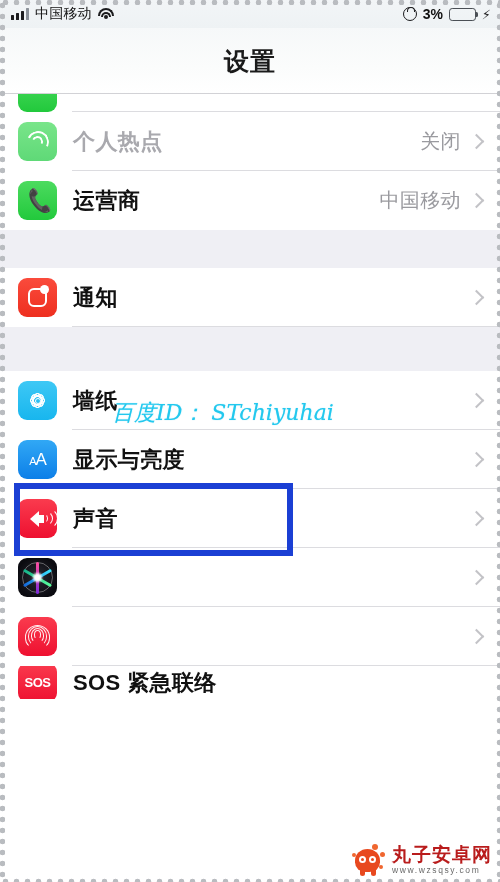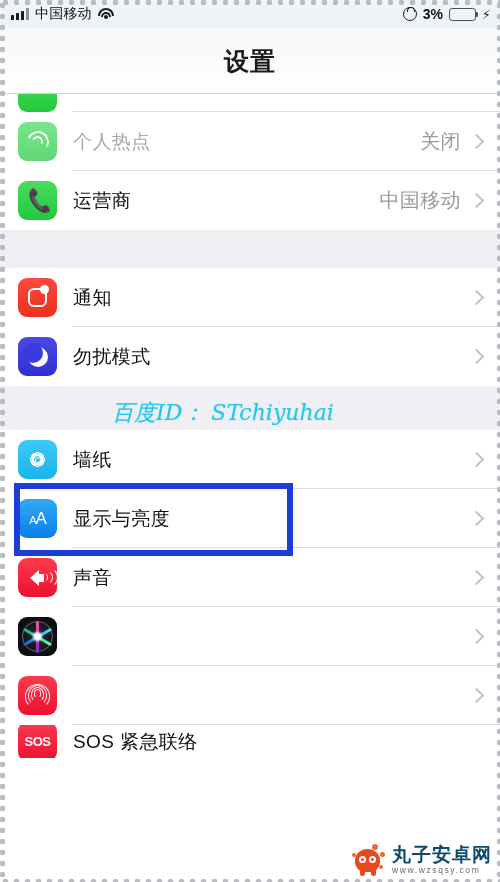--- a/index.html
+++ b/index.html
@@ -86,21 +86,21 @@
   }
   .row.clipped-top { height:18px; overflow:hidden; align-items:flex-end; padding-bottom:0; }
   .row.clipped-bottom { height:33px; overflow:hidden; }
   .row .sep { position:absolute; left:72px; right:0; bottom:0; height:1px; background:#dcdce0; }
 
   .icon {
     width:39px; height:39px; border-radius:9px; flex:0 0 39px;
     position:relative; overflow:hidden; display:flex; align-items:center; justify-content:center;
   }
   .label {
-    margin-left:16px; font-size:19px; color:#111; letter-spacing:.4px; white-space:nowrap;
+    margin-left:16px; font-size:22px; color:#111; letter-spacing:.4px; white-space:nowrap;font-weight:bold;
   }
   .label.dim { color:#a9a9ae; }
   .value {
     margin-left:auto; font-size:20px; color:#9a9a9f; letter-spacing:.4px; padding-right:10px;
   }
   .chev {
     margin-left:auto; width:11px; height:11px; flex:0 0 11px;
     border-right:2.2px solid #c3c3c7; border-top:2.2px solid #c3c3c7;
     transform:rotate(45deg); margin-right:4px;
   }
@@ -214,21 +214,21 @@
   .mascot .pup.l { left:9px; } .mascot .pup.r { left:19px; }
   .mascot .leg { position:absolute; bottom:0px; width:5px; height:6px;
     background:#e8491f; border-radius:0 0 3px 3px; }
   .mascot .leg.l { left:8px; } .mascot .leg.r { left:19px; }
   .mascot .bub { position:absolute; background:#f0662f; border-radius:50%; }
   .mascot .b1 { left:20px; top:0px; width:6px; height:6px; }
   .mascot .b2 { left:28px; top:8px; width:5px; height:5px; }
   .mascot .b3 { left:0px; top:9px; width:4px; height:4px; }
   .mascot .b4 { left:27px; top:21px; width:4px; height:4px; }
   .wm-words { display:flex; flex-direction:column; line-height:1; }
-  .wm-cn { font-size:19px; font-weight:800; color:#0c4a6e; letter-spacing:1px; }
+  .wm-cn { font-size:19px; font-weight:800; color:#b91c1c; letter-spacing:1px; }
   .wm-url { font-size:8.5px; color:#6a6a6a; letter-spacing:1.6px; margin-top:2px; }
 
   
   #annot {
     position:absolute; left:14px; top:483px; width:279px; height:73px;
     border:6px solid #1b3fd4; background:transparent; z-index:45; pointer-events:none;
   }
 </style>
 </head>
 <body>
@@ -302,27 +302,20 @@
         <div class="icon ic-notif">
           <span class="sq"></span>
             <span class="dot"></span>
         </div>
         <span class="label">通知</span>
         <span class="chev"></span>
         <div class="sep"></div>
       </div>
 
 
-      <div class="row last">
-        <div class="icon ic-dnd">
-          <span class="moon"></span>
-        </div>
-        <span class="label">勿扰模式</span>
-        <span class="chev"></span>
-      </div>
     </div>
 
     <div class="gap g2"></div>
 
     <div class="group">
 
 
       <div class="row">
         <div class="icon ic-wall">
           <span class="flower" id="flower-art">

